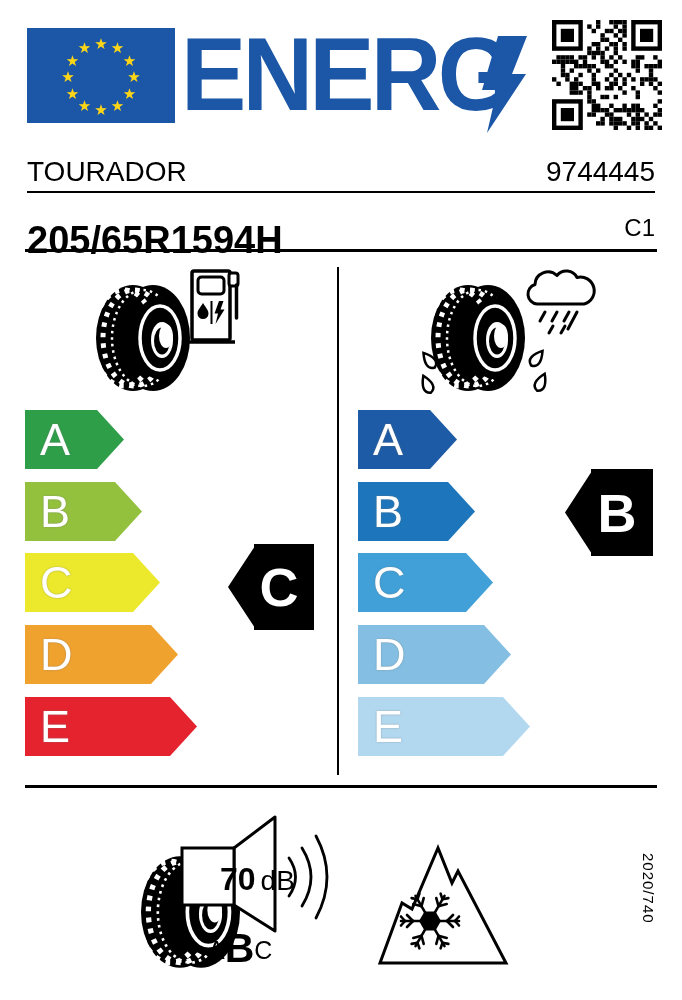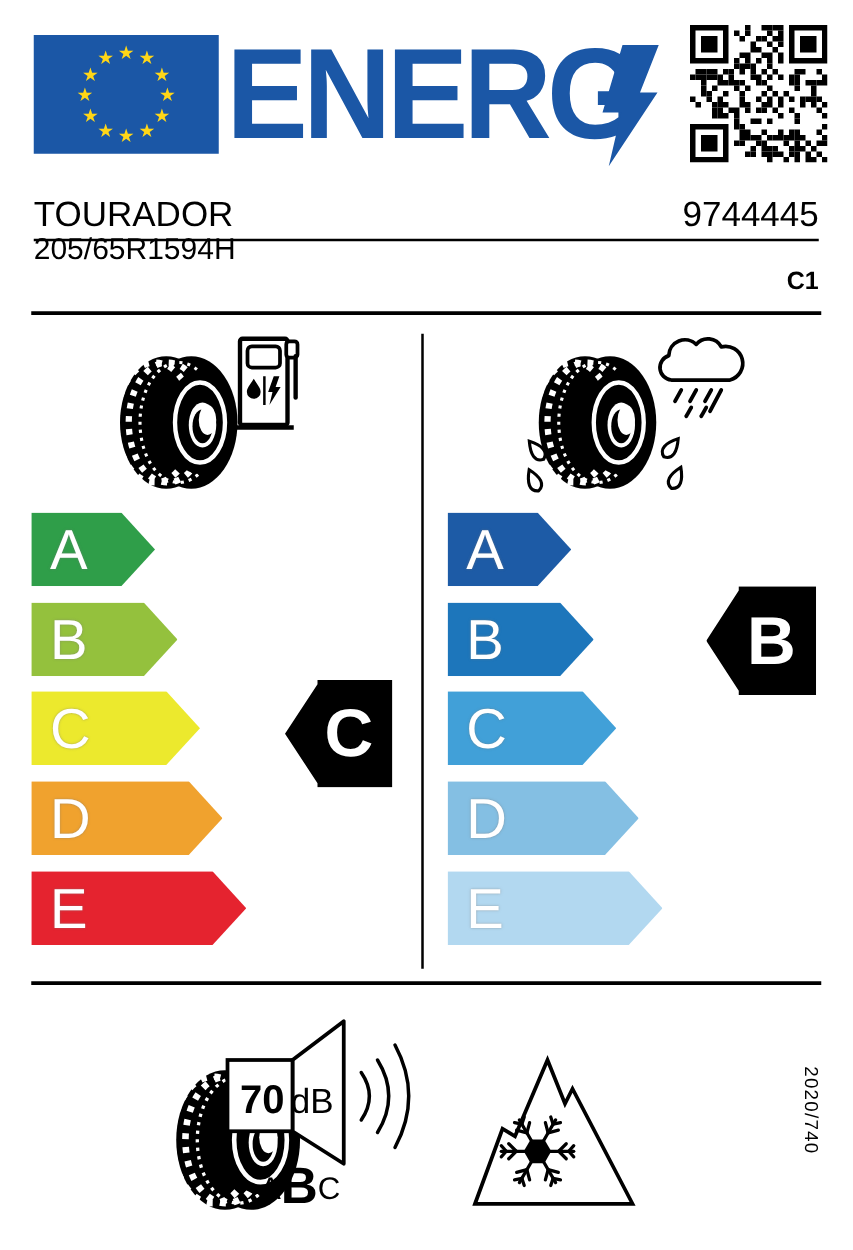--- a/index.html
+++ b/index.html
@@ -14,22 +14,22 @@
     position:absolute;left:181px;top:27px;height:100px;
     font-weight:700;font-size:103px;line-height:96px;letter-spacing:-4px;
     transform:scaleX(.95);transform-origin:left top;white-space:nowrap;
   }
   .bolt-svg{position:absolute;left:479px;top:36px;}
   .qr-svg{position:absolute;left:552px;top:20px;}
   
   .brand-name{position:absolute;left:27px;top:156px;font-size:28px;font-weight:400;}
   .article-number{position:absolute;right:27px;top:156px;font-size:28px;font-weight:400;text-align:center;}
   .rule-thin{position:absolute;left:27px;right:27px;top:191px;height:2px;background:#000;}
-  .tyre-size{position:absolute;left:27px;top:186px;font-size:24px;font-weight:400;}
-  .tyre-class{position:absolute;right:27px;top:214px;font-size:20px;font-weight:700;}
+  .tyre-size{position:absolute;left:27px;top:219px;font-size:38px;font-weight:700;}
+  .tyre-class{position:absolute;right:27px;top:214px;font-size:24px;font-weight:400;}
   .rule-mid{position:absolute;left:25px;right:25px;top:249px;height:3px;background:#000;}
   .rule-bottom{position:absolute;left:25px;right:25px;top:785px;height:3px;background:#000;}
   .divider-v{position:absolute;left:337px;top:267px;width:2px;height:508px;background:#000;}
   
   .icon{position:absolute;}
   
   .grade-arrow{
     position:absolute;height:59px;display:flex;align-items:center;
     padding-left:15px;box-sizing:border-box;color:#fff;font-size:45px;font-weight:400;
     clip-path:polygon(0 0,calc(100% - 27px) 0,100% 50%,calc(100% - 27px) 100%,0 100%);
@@ -43,21 +43,21 @@
   .rating-arrow{
     position:absolute;background:#000;color:#fff;font-weight:700;
     display:flex;align-items:center;justify-content:center;
     clip-path:polygon(0 50%,26px 4%,26px 0,100% 0,100% 100%,26px 100%,26px 96%);
     padding-left:16px;box-sizing:border-box;font-size:54px;
   }
   .rating-fuel{left:228px;top:544px;width:86px;height:86px;}
   .rating-wet{left:565px;top:469px;width:88px;height:87px;}
   
   .noise-db{position:absolute;left:192px;top:861px;white-space:nowrap;}
-  .noise-db .val{font-size:32px;font-weight:700;}
+  .noise-db .val{font-size:32px;font-weight:700;margin-left:28px;}
   .noise-db .unit{font-size:28px;font-weight:400;margin-left:5px;}
   .noise-classes{position:absolute;left:208px;top:925px;white-space:nowrap;}
   .noise-classes .na{font-size:25px;vertical-align:baseline;}
   .noise-classes .nb{font-size:41px;font-weight:700;vertical-align:-3px;}
   .noise-classes .nc{font-size:25px;vertical-align:baseline;}
   .regulation{
     position:absolute;left:640px;top:853px;font-size:15px;letter-spacing:1px;
     writing-mode:vertical-rl;
   }
 </style>

